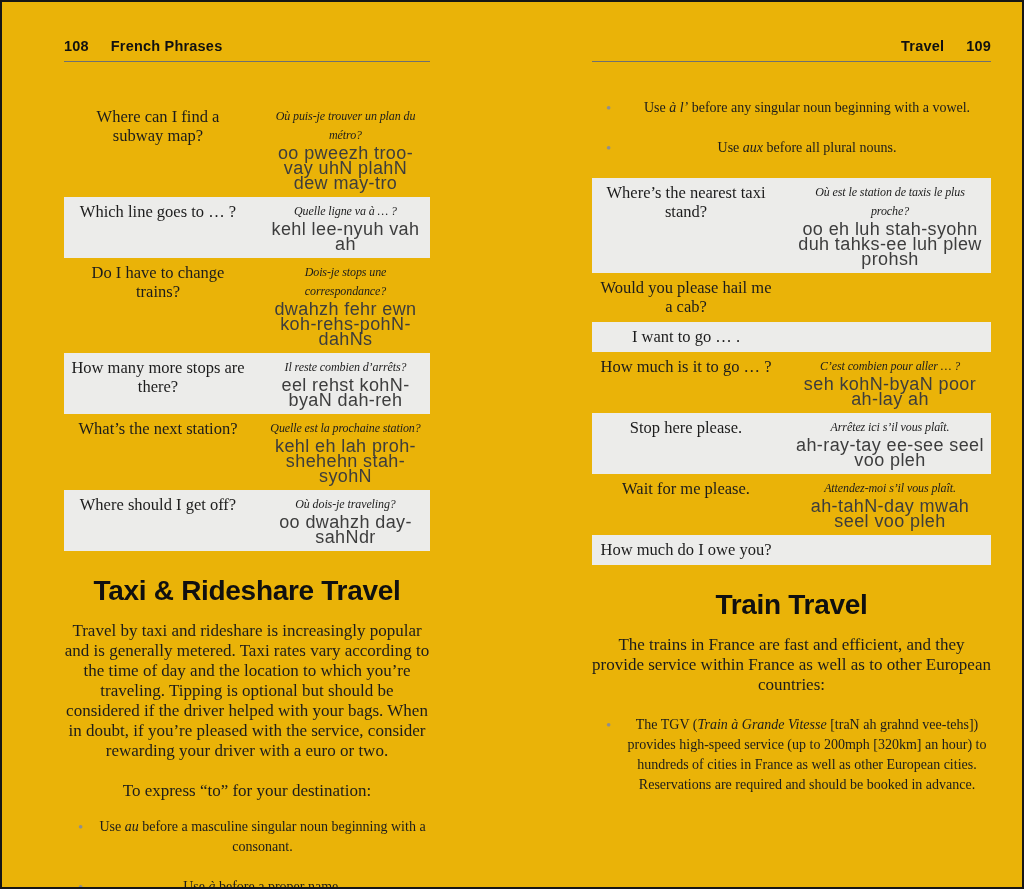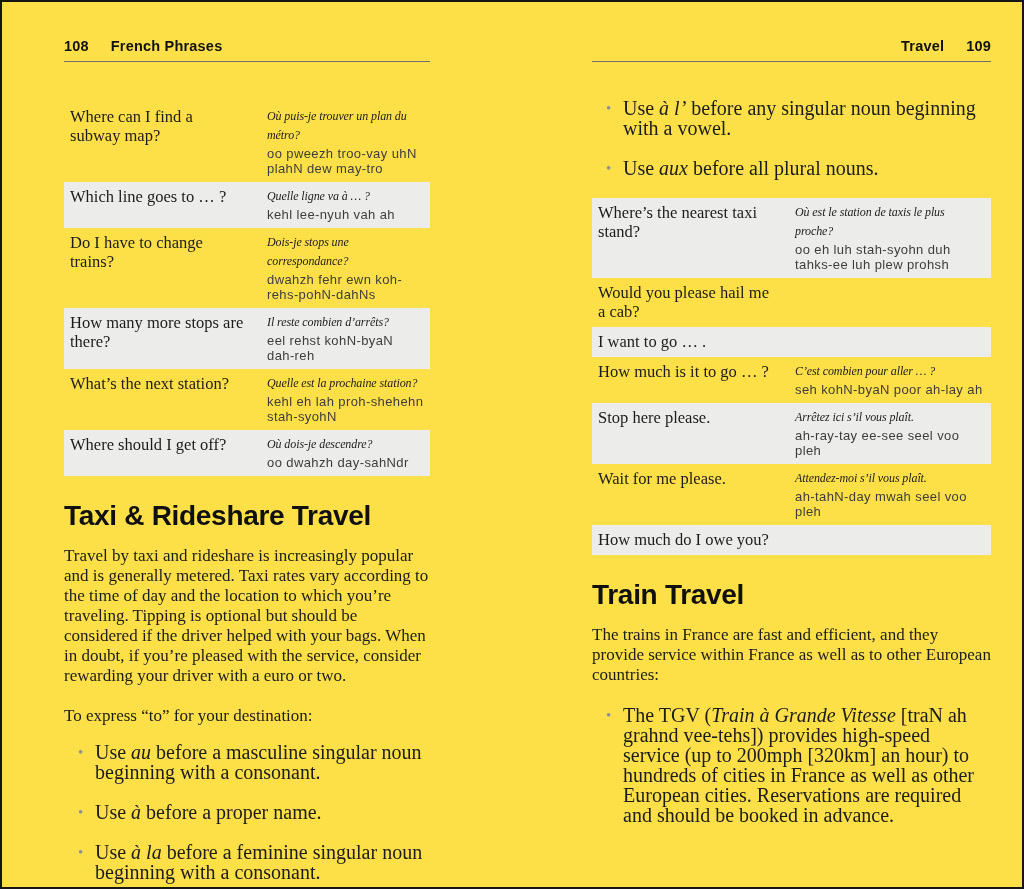--- a/index.html
+++ b/index.html
@@ -1,23 +1,24 @@
 <!DOCTYPE html>
 <html style="--frame: #161616; --text: #1c1c1c; --heading: #101010; --rule: #707070; --row_shade: #ececea; --pron: #3d3d3d; --bullet_color: #8f8f8f; --bullet: &quot;•&quot;;"><head>
 <meta charset="utf-8">
 <style>
   * { box-sizing: border-box; }
   html, body { margin: 0; padding: 0; background: #ffffff; }
   .frame {
     width: 1024px; height: 889px;
     border: 2px solid var(--frame, #161616);
-    display: flex; background: #fde047;
+    display: flex; background: #eab308;
     font-family: "Liberation Serif", serif;
     color: var(--text, #1c1c1c);
     overflow: hidden;
+    text-align: center;
   }
   .page { width: 50%; }
   .page-left  { padding: 0 82px 0 62px; }
   .page-right { padding: 0 31px 0 80px; }
 
   .pg-header {
     display: flex; gap: 22px;
     padding-top: 36px; padding-bottom: 7px;
     border-bottom: 1.5px solid var(--rule, #707070);
     font-family: "Liberation Sans", sans-serif;
@@ -28,37 +29,37 @@
 
   .phrase-table { margin-top: 40px; }
   .page-right .phrase-table { margin-top: 20px; }
   .row { display: flex; gap: 21px; padding: 5px 6px 6px; }
   .row.shaded { background: var(--row_shade, #ececea); }
   .cell-en { flex: 0 0 176px; font-size: 16.5px; line-height: 19px; }
   .cell-fr { flex: 1; }
   .fr { font-style: italic; font-size: 12px; line-height: 19px; letter-spacing: -.1px; }
   .pron {
     font-family: "Liberation Sans", sans-serif;
-    font-size: 13px; line-height: 15px; letter-spacing: .4px;
+    font-size: 18px; line-height: 15px; letter-spacing: .4px;
     color: var(--pron, #3d3d3d); margin-top: 1px;
   }
 
   .section-heading {
     font-family: "Liberation Sans", sans-serif;
     font-weight: bold; font-size: 28px; letter-spacing: -.3px;
     color: var(--heading, #101010);
     margin: 24px 0 14px;
   }
   .body-para { font-size: 17px; line-height: 20px; margin: 0 0 20px; }
   .intro { margin-bottom: 16px; }
 
   .bullets { list-style: none; margin: 0; padding: 0; }
   .bullet {
     position: relative; padding-left: 31px;
-    font-size: 20px; line-height: 20px; margin-bottom: 20px;
+    font-size: 14px; line-height: 20px; margin-bottom: 20px;
   }
   .bullet::before {
     content: var(--bullet, "\2022");
     position: absolute; left: 14px; top: 0;
     color: var(--bullet_color, #8f8f8f); font-size: 15px;
   }
   .bullets.top { margin-top: 36px; }
   .bullets.tight { margin-top: 0; }
 </style>
 </head>
@@ -105,21 +106,21 @@
         <div class="row">
           <div class="cell-en">What’s the next station?</div>
           <div class="cell-fr">
             <div class="fr">Quelle est la prochaine station?</div>
             <div class="pron">kehl eh lah proh-shehehn stah-syohN</div>
           </div>
         </div>
         <div class="row shaded">
           <div class="cell-en">Where should I get off?</div>
           <div class="cell-fr">
-            <div class="fr">Où dois-je descendre?</div>
+            <div class="fr">Où dois-je traveling?</div>
             <div class="pron">oo dwahzh day-sahNdr</div>
           </div>
         </div>
       </div>
 
     <h1 class="section-heading">Taxi &amp; Rideshare Travel</h1>
     <p class="body-para">Travel by taxi and rideshare is increasingly popular and is generally metered. Taxi rates vary according to the time of day and the location to which you’re traveling. Tipping is optional but should be considered if the driver helped with your bags. When in doubt, if you’re pleased with the service, consider rewarding your driver with a euro or two.</p>
     <p class="body-para intro">To express “to” for your destination:</p>
 
     <ul class="bullets">

